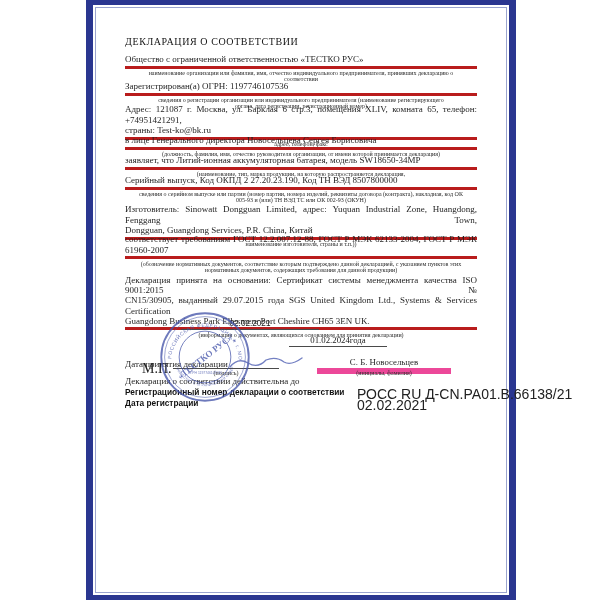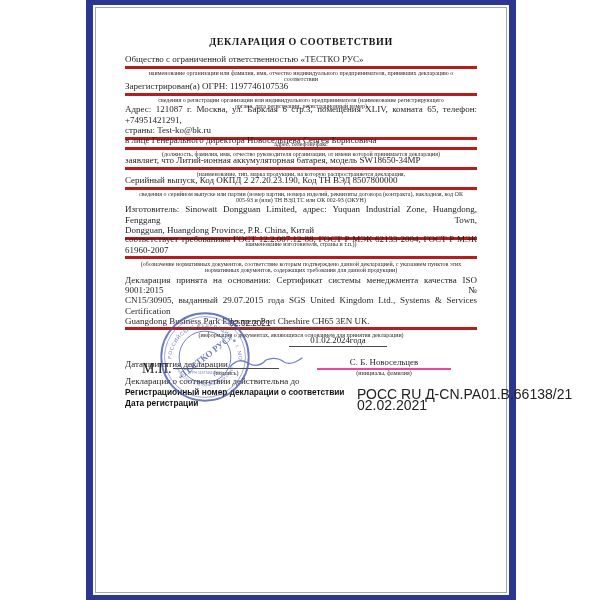--- a/index.html
+++ b/index.html
@@ -10,22 +10,22 @@
   }
   .frame{
     position:absolute;left:86px;top:-2px;width:430px;height:604px;
     border:7px solid #2a3690;box-sizing:border-box;background:transparent;
   }
   .frame::after{
     content:"";position:absolute;inset:2px;border:1px solid #9aa4cf;
   }
   .content{position:absolute;left:125px;top:0;width:352px;height:600px;}
   .title{
-    position:absolute;top:36px;left:0;width:100%;text-align:center;
-    font-size:10px;font-weight:bold;letter-spacing:0.6px;color:#141414;
+    position:absolute;top:36px;left:0;width:100%;
+    font-size:10px;font-weight:normal;letter-spacing:0.6px;color:#141414;
   }
   .field{position:absolute;left:0;width:352px;}
   .fv{
     border-bottom:3px solid #b91c1c;padding-bottom:1px;
     font-size:9px;line-height:10.6px;color:#1f1f1f;
   }
   .fv .line{white-space:nowrap;overflow:visible;}
   .fv .just{text-align:justify;text-align-last:justify;white-space:normal;}
   .cap{
     font-size:6px;line-height:6.3px;text-align:center;color:#2b2b2b;
@@ -43,21 +43,21 @@
   .sigline{
     position:absolute;left:48px;top:357px;width:106px;height:11px;
     border-bottom:1px solid #4a4a4a;
   }
   .sigcap{
     position:absolute;left:48px;top:370px;width:106px;text-align:center;
     font-size:6px;color:#2b2b2b;
   }
   .nameline{
     position:absolute;left:192px;top:357px;width:134px;height:11px;
-    border-bottom:2px solid #ec4899;text-align:center;font-size:8.8px;
+    border-bottom:6px solid #ec4899;text-align:center;font-size:8.8px;
   }
   .namecap{
     position:absolute;left:192px;top:370px;width:134px;text-align:center;
     font-size:6px;color:#2b2b2b;
   }
   .regrow{position:absolute;left:0;width:360px;font-family:"Liberation Sans", sans-serif;}
   .reglabel{font-weight:bold;font-size:8.3px;color:#111;}
   .regval{position:absolute;left:232px;top:5px;font-size:14px;color:#222;white-space:nowrap;}
   .stamp{position:absolute;left:158px;top:310px;width:94px;height:94px;opacity:0.78;}
   .squiggle{position:absolute;left:228px;top:354px;width:78px;height:18px;opacity:0.85;}
@@ -110,21 +110,21 @@
   <div class="field" style="top:175px">
     <div class="fv">
         <div class="line">Серийный выпуск, Код ОКПД 2 27.20.23.190, Код ТН ВЭД 8507800000</div>
       </div>
     <div class="cap" style="max-width:334px">сведения о серийном выпуске или партии (номер партии, номера изделий, реквизиты договора (контракта), накладная, код ОК 005-93 и (или) ТН ВЭД ТС или ОК 002-93 (ОКУН)</div>
   </div>
 
   <div class="field" style="top:204px">
     <div class="fv">
       <div class="line just">Изготовитель: Sinowatt Dongguan Limited, адрес: Yuquan Industrial Zone, Huangdong, Fenggang Town,</div>
-      <div class="line">Dongguan, Huangdong Province, P.R. China, Китай</div>
+      <div class="line">Dongguan, Guangdong Services, P.R. China, Китай</div>
     </div>
     <div class="cap">наименование изготовителя, страны и т.п.))</div>
   </div>
 
   <div class="field" style="top:234px">
     <div class="fv">
       <div class="line just">соответствует требованиям ГОСТ 12.2.007.12-88, ГОСТ Р МЭК 62133-2004, ГОСТ Р МЭК 61960-2007</div>
     </div>
     <div class="cap" style="max-width:330px">(обозначение нормативных документов, соответствие которым подтверждено данной декларацией, с указанием пунктов этих нормативных документов, содержащих требования для данной продукции)</div>
   </div>

